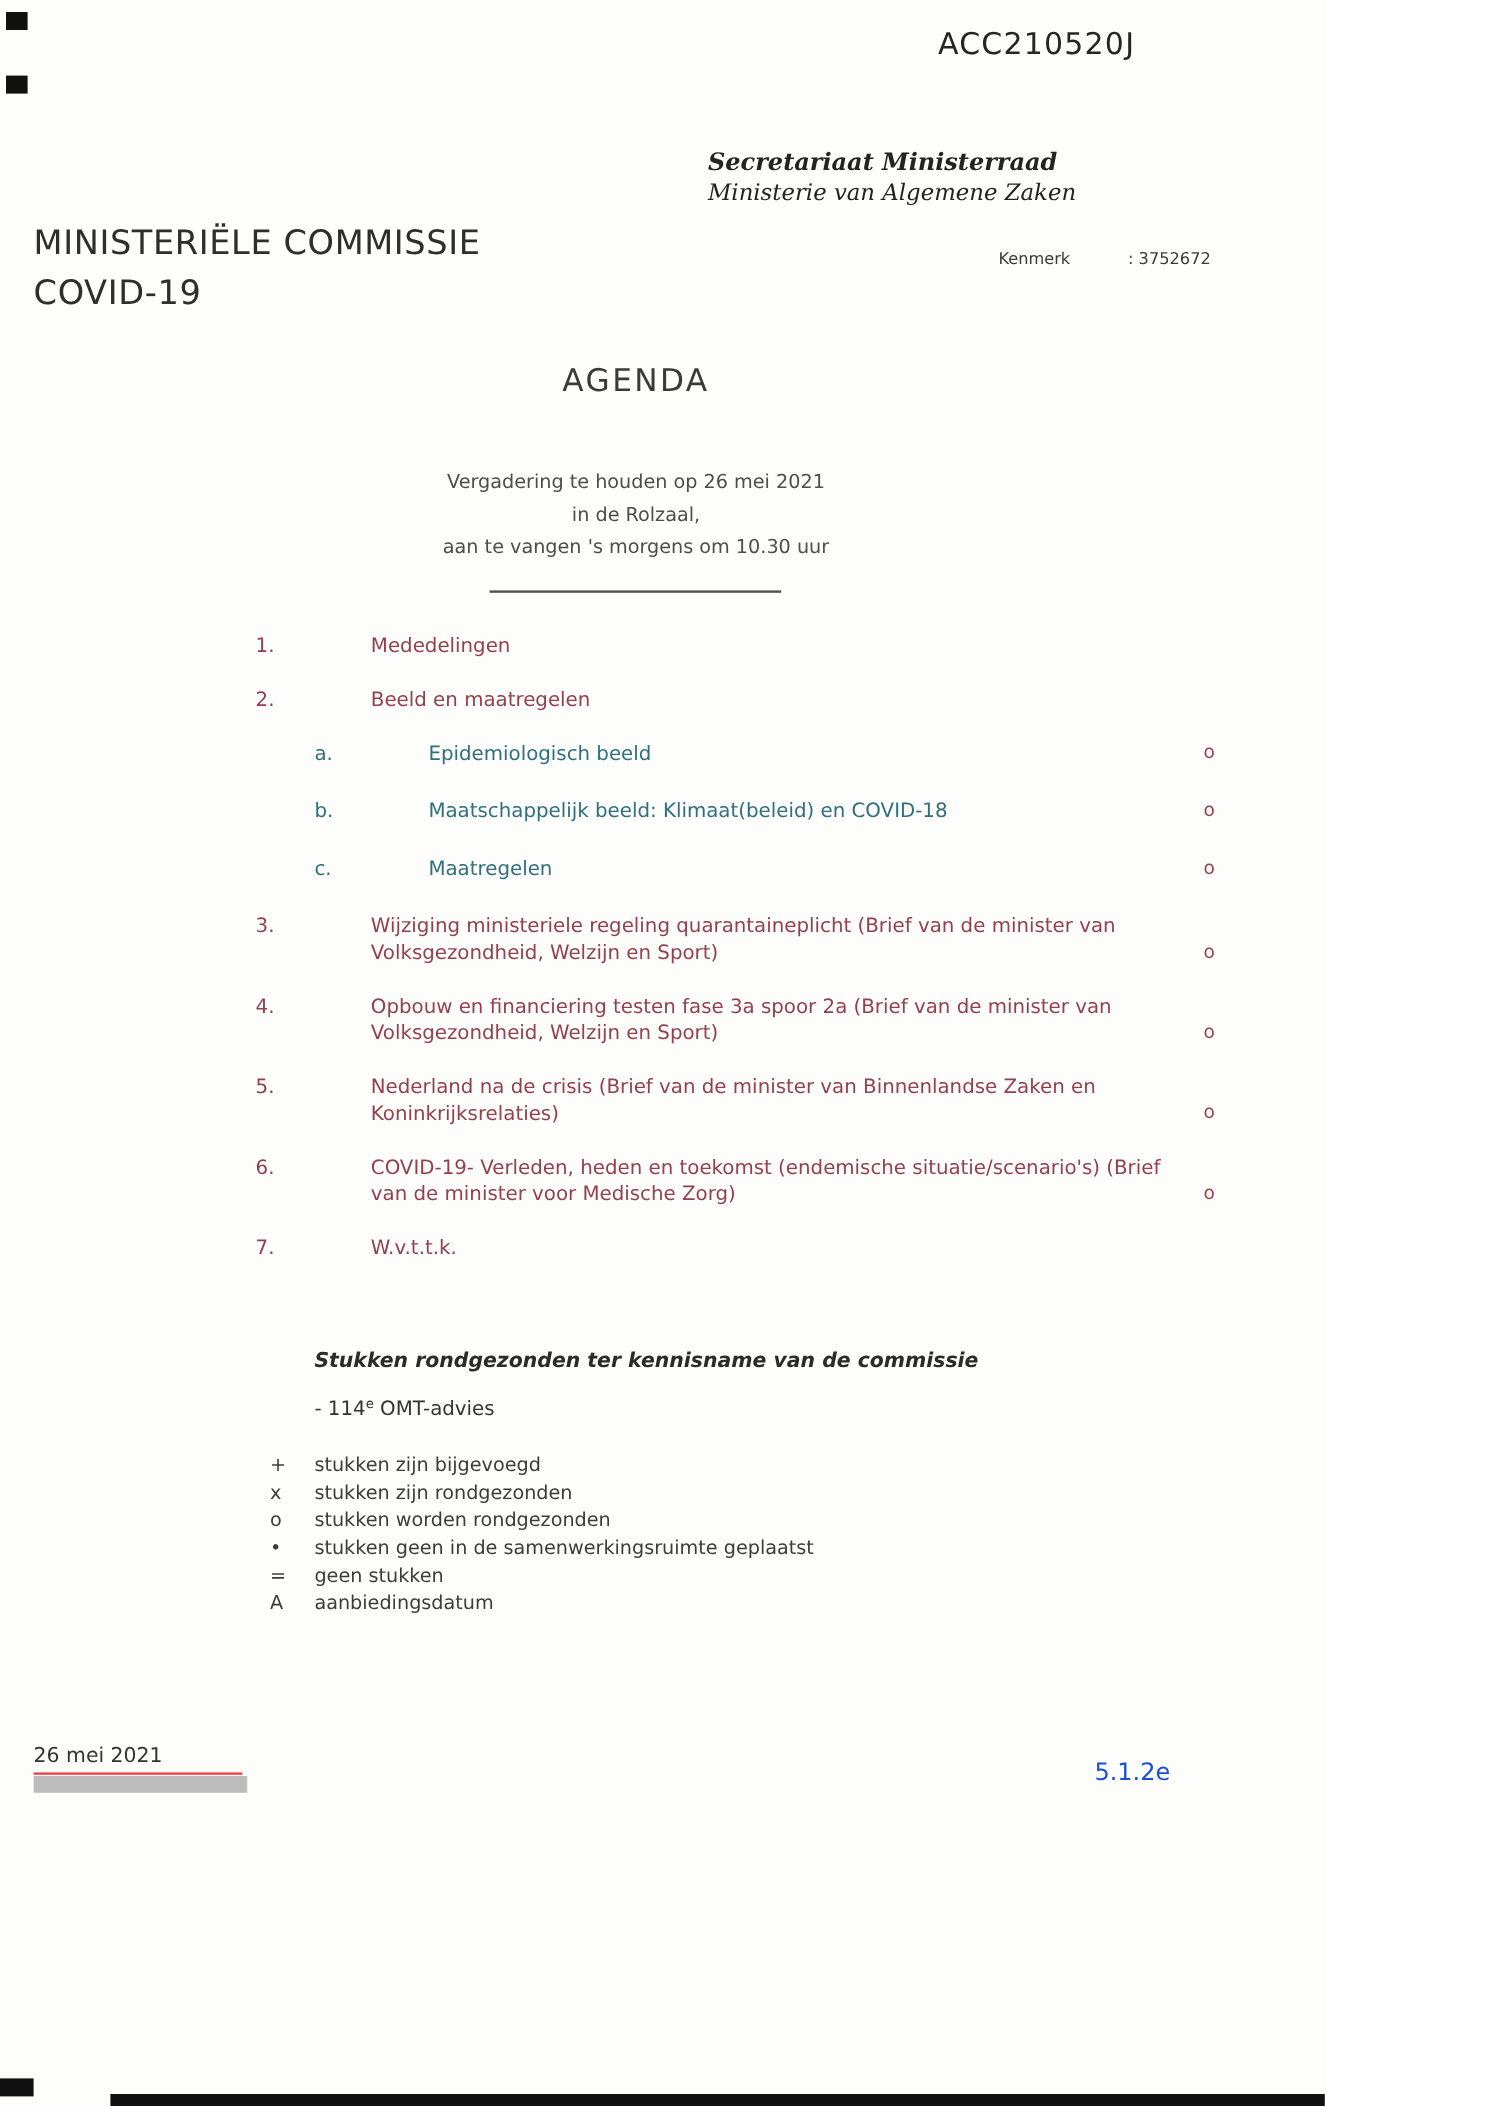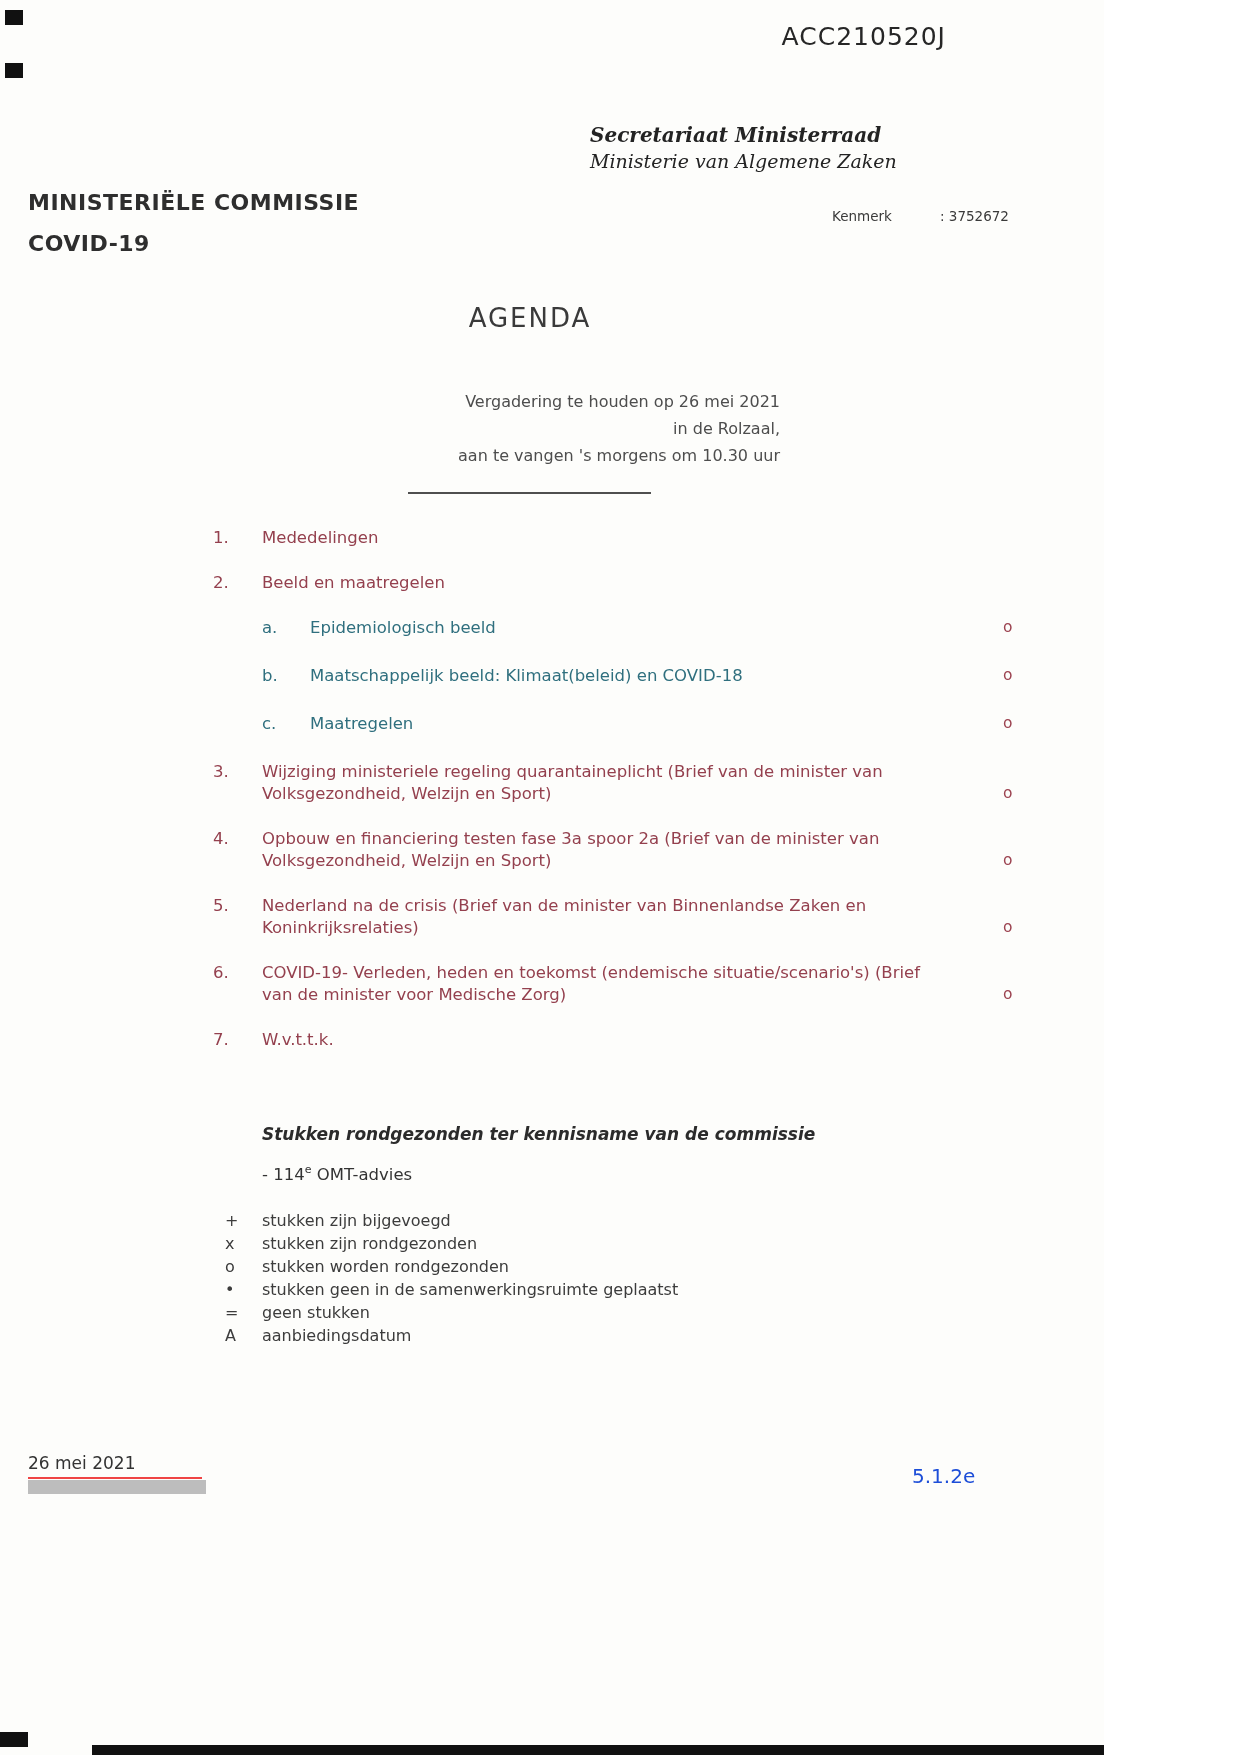--- a/index.html
+++ b/index.html
@@ -28,49 +28,49 @@
   }
   .org-block {
     position: absolute; left: 590px; top: 122px;
     font-family: "DejaVu Serif", "Liberation Serif", serif;
     color: #232323; line-height: 26px;
   }
   .org-line1 { font-weight: bold; font-size: 20px; font-style: italic; }
   .org-line2 { font-style: italic; font-size: 19px; }
   .commission-title {
     position: absolute; left: 28px; top: 182px;
-    font-size: 22px; line-height: 41px; color: #2e2e2e; letter-spacing: 0.5px; font-weight: bold;
+    font-size: 28px; line-height: 41px; color: #2e2e2e; letter-spacing: 0.5px;
   }
   .kenmerk {
     position: absolute; left: 832px; top: 208px;
     font-size: 13.5px; color: #3a3a3a;
   }
   .kenmerk .kenmerk-value { position: absolute; left: 108px; top: 0; white-space: nowrap; }
 
   
   .agenda-heading {
     position: absolute; left: 330px; top: 303px; width: 400px;
     text-align: center; font-size: 26px; letter-spacing: 2px; color: #3a3a3a;
   }
   .meeting-block {
     position: absolute; left: 280px; top: 388px; width: 500px;
-    text-align: right; font-size: 16px; line-height: 27px; color: #4d4d4d;
+    text-align: center; font-size: 16px; line-height: 27px; color: #4d4d4d;
   }
   .divider {
     position: absolute; left: 408px; top: 492px; width: 243px; height: 2px;
     background: #4f4f4f;
   }
 
   
   .agenda-list { position: absolute; left: 213px; top: 527px; width: 815px; font-size: 16.5px; }
   .agenda-item { position: relative; display: flex; margin-bottom: 23px; line-height: 22px; }
   .agenda-item .num { width: 49px; flex: none; }
   .agenda-item.sub { padding-left: 49px; margin-bottom: 26px; }
   .agenda-item.sub .num { width: 48px; }
-  .item-lines { max-width: 680px; }
+  .item-lines { max-width: 680px; margin-left: 47px; }
   .marker {
     position: absolute; left: 790px; bottom: 1px;
     font-size: 15.5px; color: #9c4350;
   }
   .c-red  { color: #94404e; }
   .c-teal { color: #2f6f7e; }
 
   
   .circulated { position: absolute; left: 262px; top: 1095px; color: #2b2b2b; }
   .circulated-heading { font-weight: bold; font-style: italic; font-size: 17px; margin-top: 29px; }

